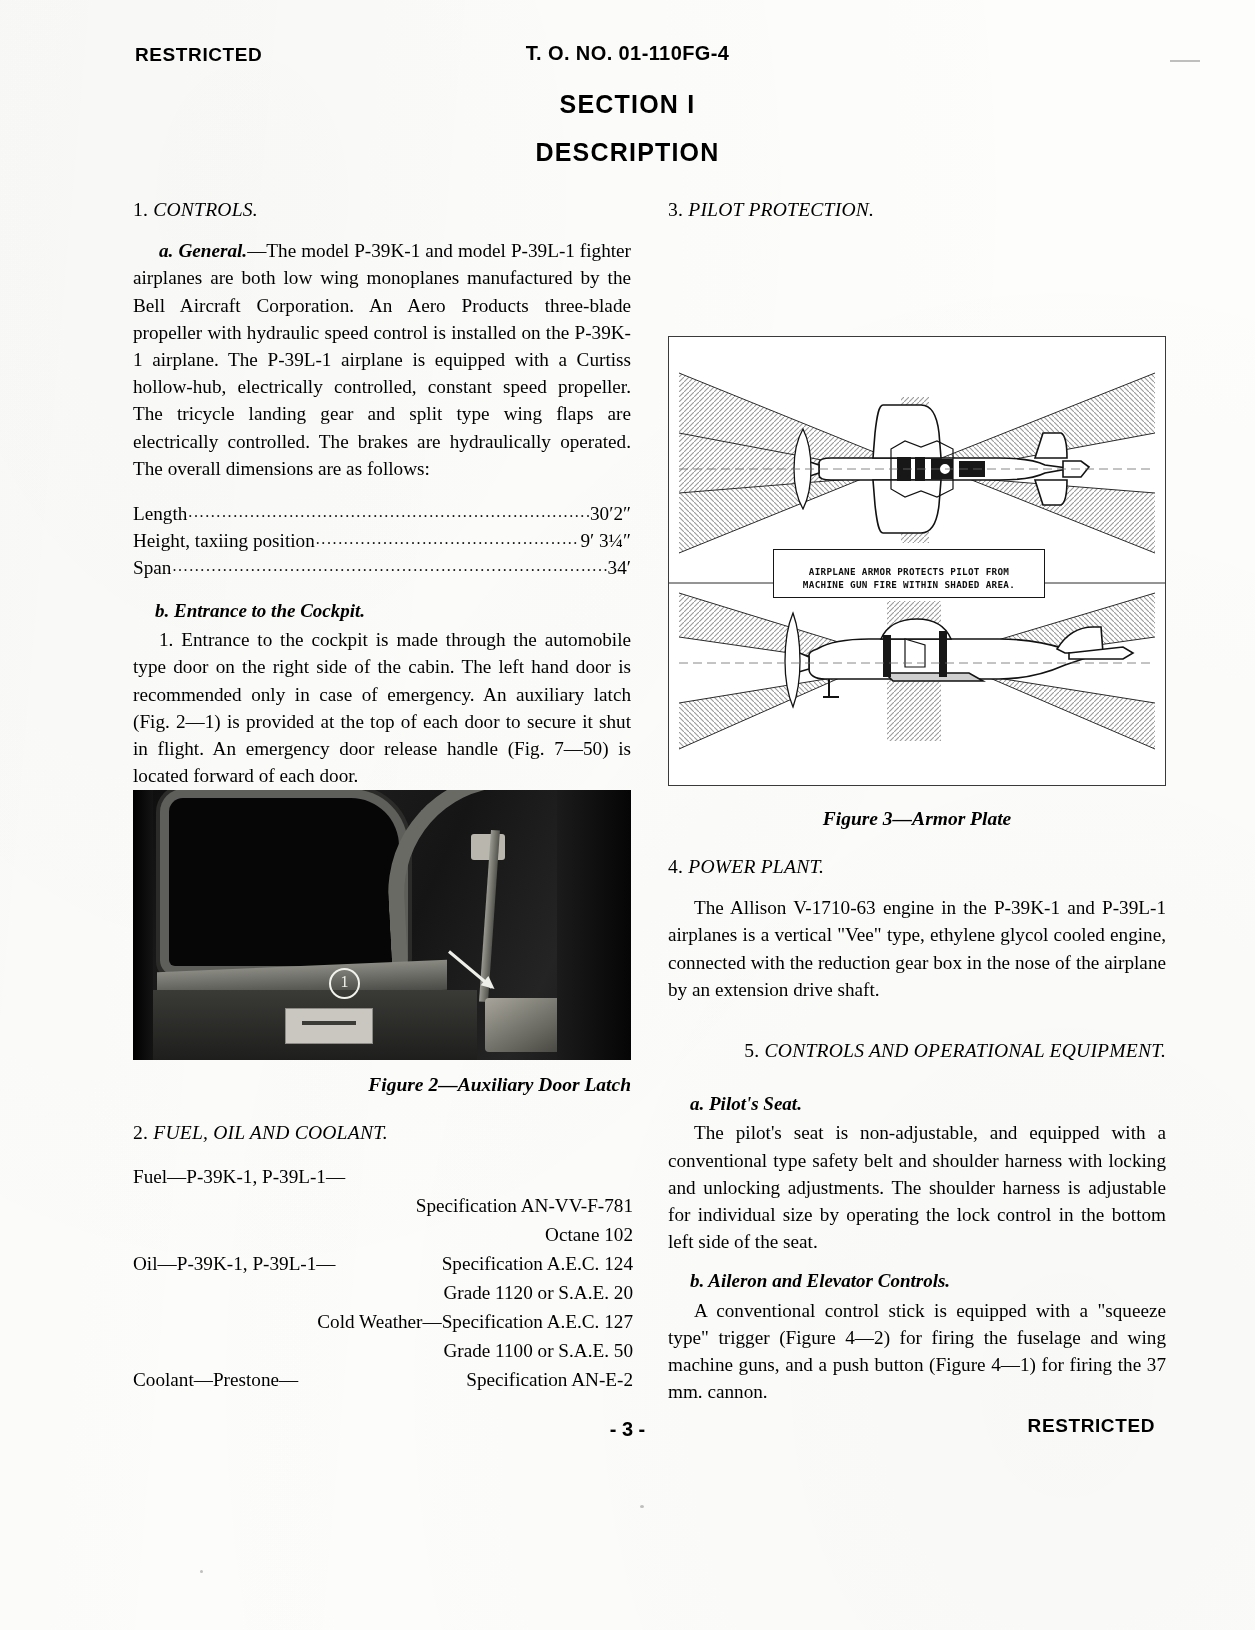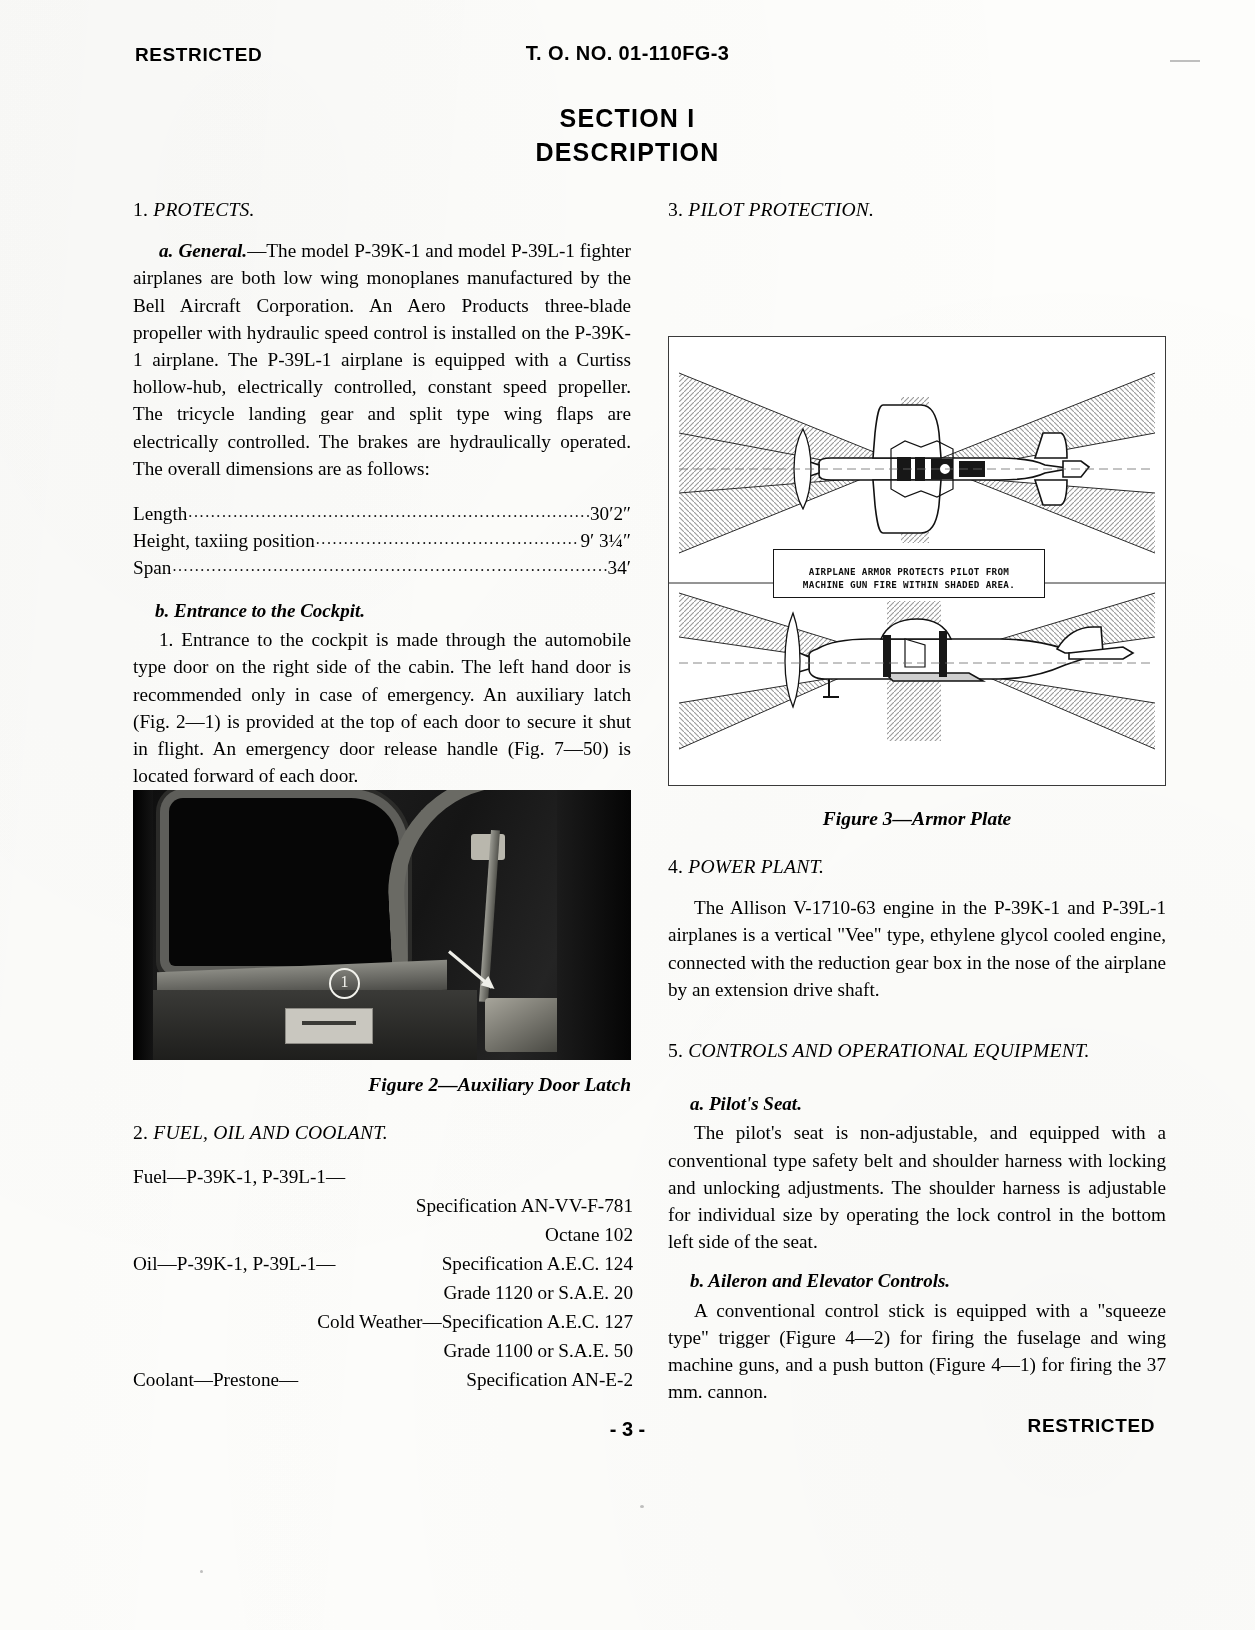--- a/index.html
+++ b/index.html
@@ -52,21 +52,21 @@
   }
   .sec-title {
     position: absolute;
     left: 0; right: 0;
     text-align: center;
     font-family: "Liberation Sans", sans-serif;
     font-weight: bold;
     font-size: 25px;
     letter-spacing: 1.2px;
   }
-  .sec-title.l1 { top: 104px; }
+  .sec-title.l1 { top: 90px; }
   .sec-title.l2 { top: 138px; text-align: center; }
 
   
   .col {
     position: absolute;
     top: 196px;
     width: 498px;
     font-size: 19.2px;
     line-height: 27.2px;
   }
@@ -347,29 +347,29 @@
   }
 </style>
 </head>
 <body>
 
 <div class="page">
 
   <div class="scan-tint"></div>
 
   <div class="hdr-left">RESTRICTED</div>
-  <div class="hdr-center">T. O. NO. 01-110FG-3</div>
+  <div class="hdr-center">T. O. NO. 01-110FG-4</div>
   <div class="sec-title l1">SECTION I</div>
   <div class="sec-title l2">DESCRIPTION</div>
 
   <div class="col col-left">
 
     <h2 class="head">
       <span class="num">1.</span>
-      <span>PROTECTS.</span>
+      <span>CONTROLS.</span>
     </h2>
 
     <p class="body"><span class="lead-italic">a. General.</span><span>—The model P-39K-1 and model P-39L-1 fighter airplanes are both low wing monoplanes manufactured by the Bell Aircraft Corporation. An Aero Products three-blade propeller with hydraulic speed control is installed on the P-39K-1 airplane. The P-39L-1 airplane is equipped with a Curtiss hollow-hub, electrically controlled, constant speed propeller. The tricycle landing gear and split type wing flaps are electrically controlled. The brakes are hydraulically operated. The overall dimensions are as follows:</span></p>
 
     <div class="dims">
       <div class="dim-row">
         <span class="dim-label">Length</span>
         <span class="dim-dots">..................................................................................................</span>
         <span class="dim-val">30′2″</span>
       </div>
@@ -594,21 +594,21 @@
     <div class="fig3-cap">Figure 3—Armor Plate</div>
   </div>
 
   <div class="col col-right" style="top: 853px;">
     <h2 class="head">
       <span class="num">4.</span>
       <span>POWER PLANT.</span>
     </h2>
     <p class="body">The Allison V-1710-63 engine in the P-39K-1 and P-39L-1 airplanes is a vertical "Vee" type, ethylene glycol cooled engine, connected with the reduction gear box in the nose of the airplane by an extension drive shaft.</p>
 
-    <h2 class="head" style="margin-top:34px;">
+    <h2 class="head" style="margin-top:34px;text-align:right;">
       <span class="num">5.</span>
       <span>CONTROLS AND OPERATIONAL EQUIPMENT.</span>
     </h2>
 
     <h3 class="subhead" style="margin-top:26px;">a. Pilot's Seat.</h3>
     <p class="body">The pilot's seat is non-adjustable, and equipped with a conventional type safety belt and shoulder harness with locking and unlocking adjustments. The shoulder harness is adjustable for individual size by operating the lock control in the bottom left side of the seat.</p>
 
     <h3 class="subhead" style="margin-top:12px;">b. Aileron and Elevator Controls.</h3>
     <p class="body">A conventional control stick is equipped with a "squeeze type" trigger (Figure 4—2) for firing the fuselage and wing machine guns, and a push button (Figure 4—1) for firing the 37 mm. cannon.</p>
   </div>

